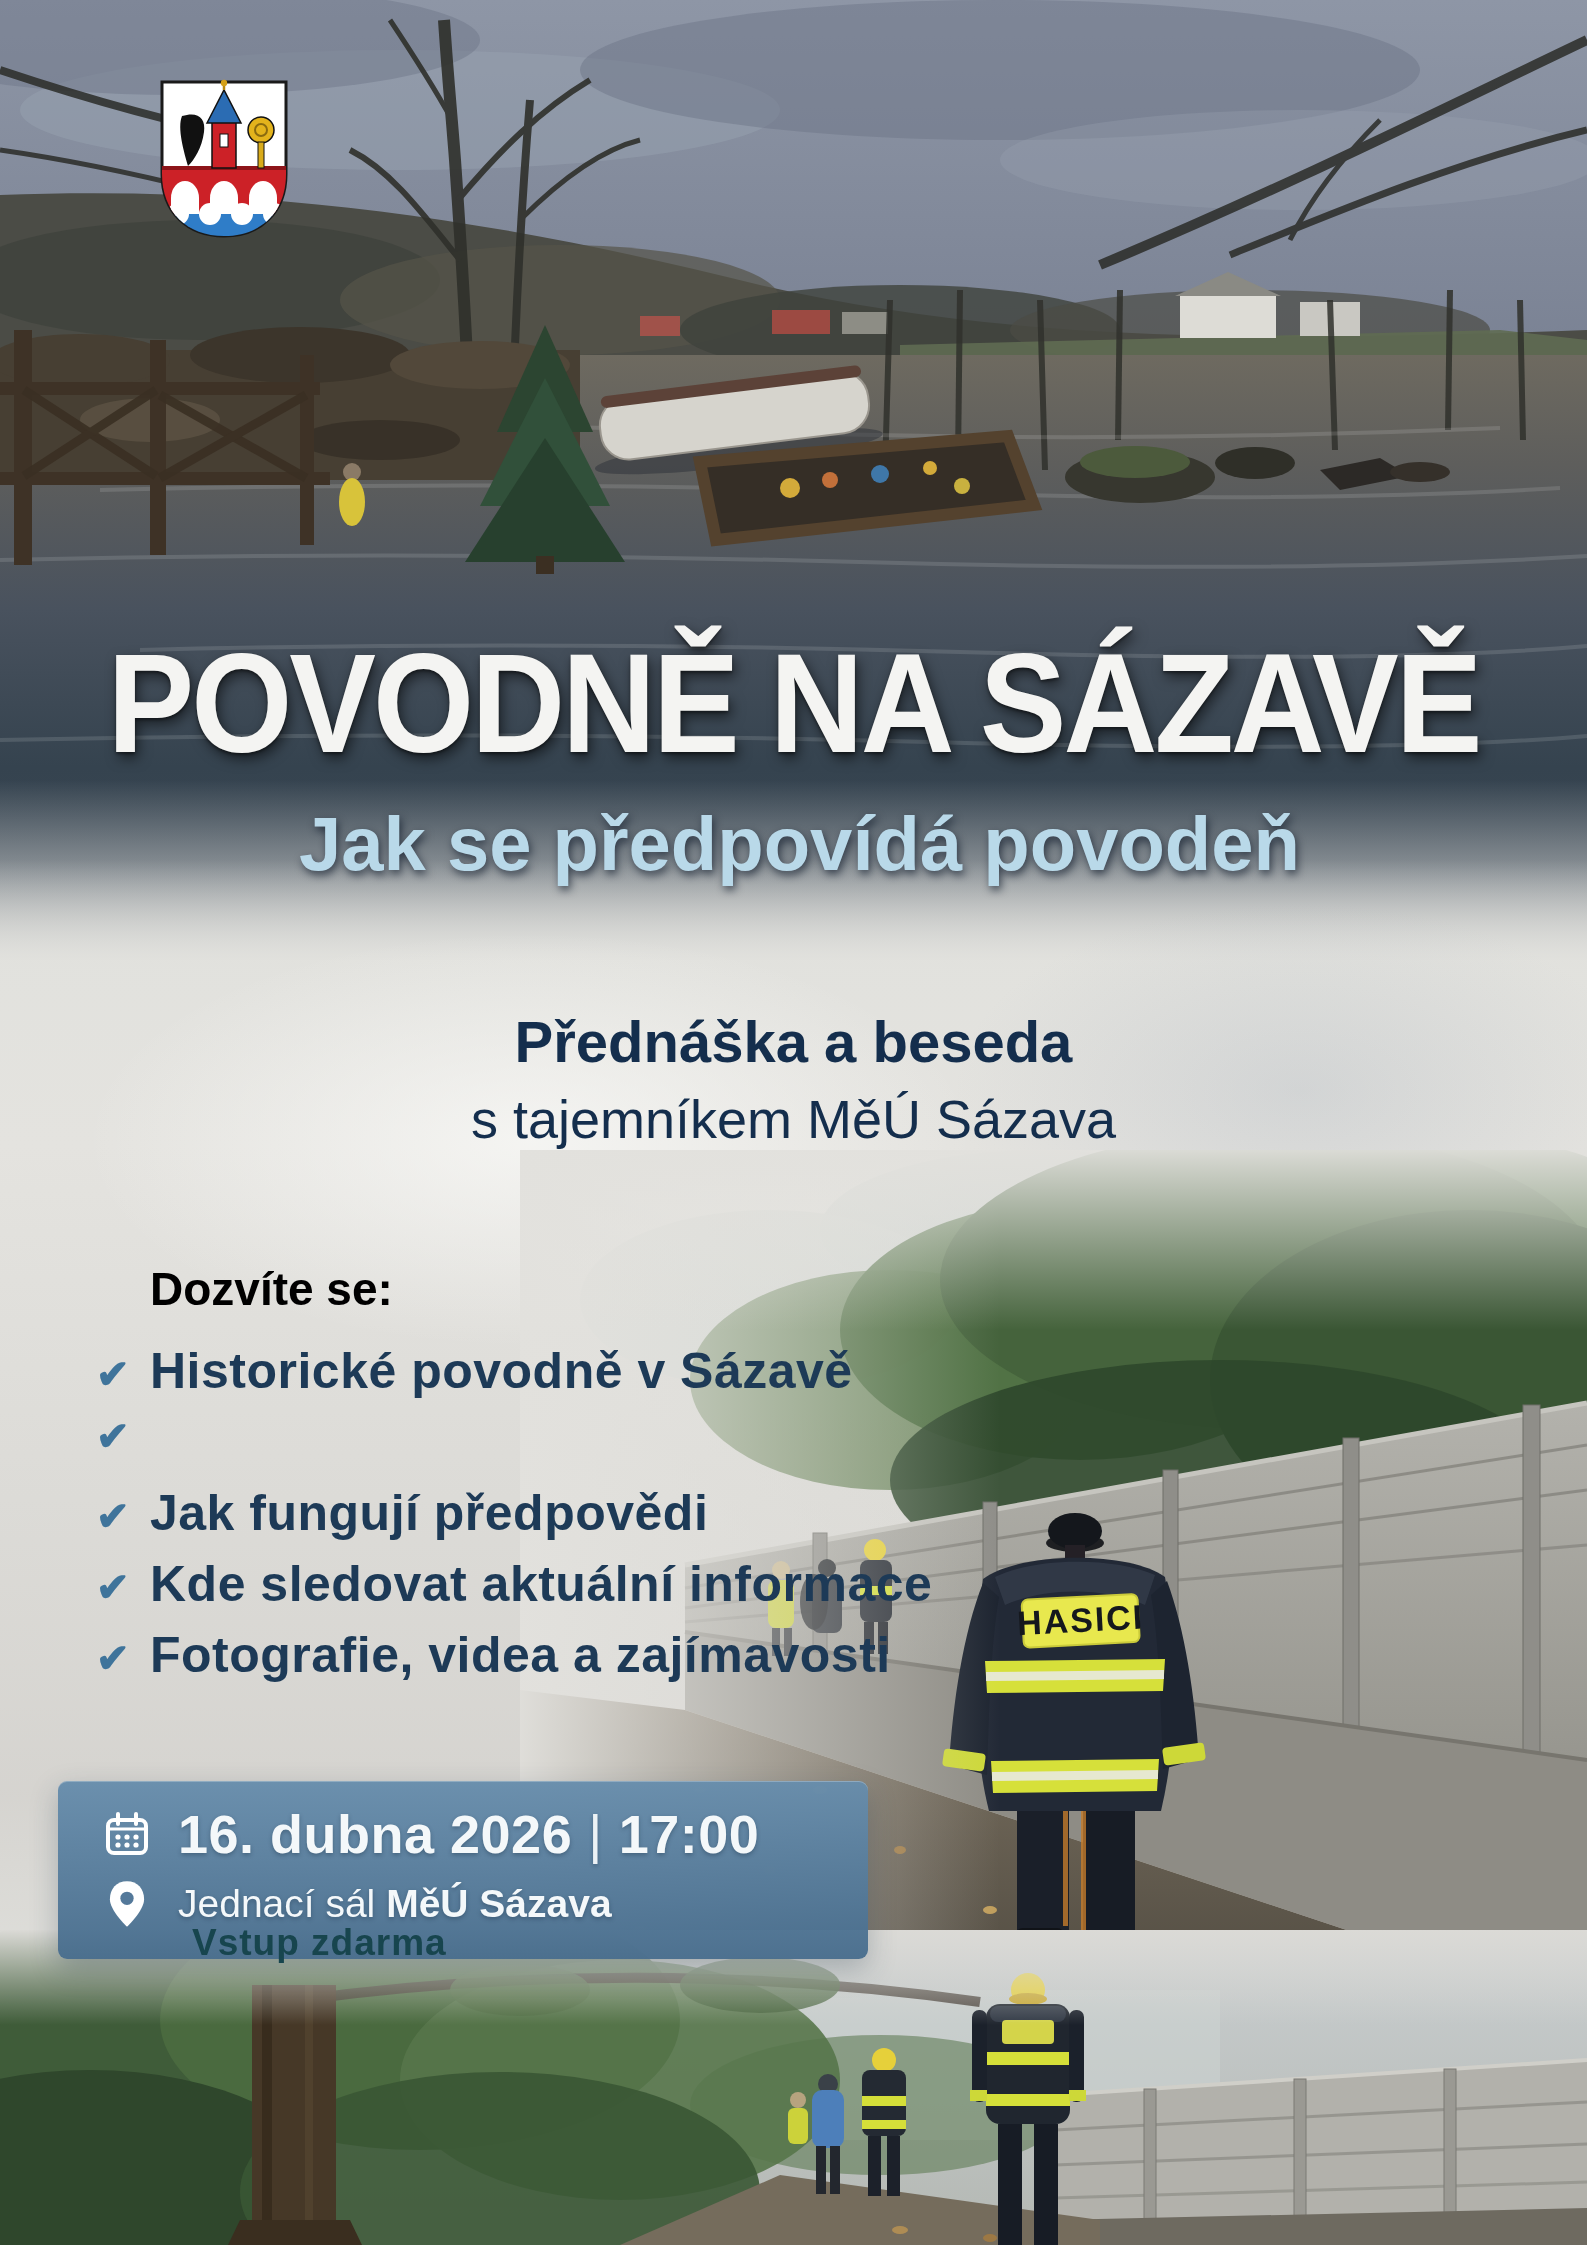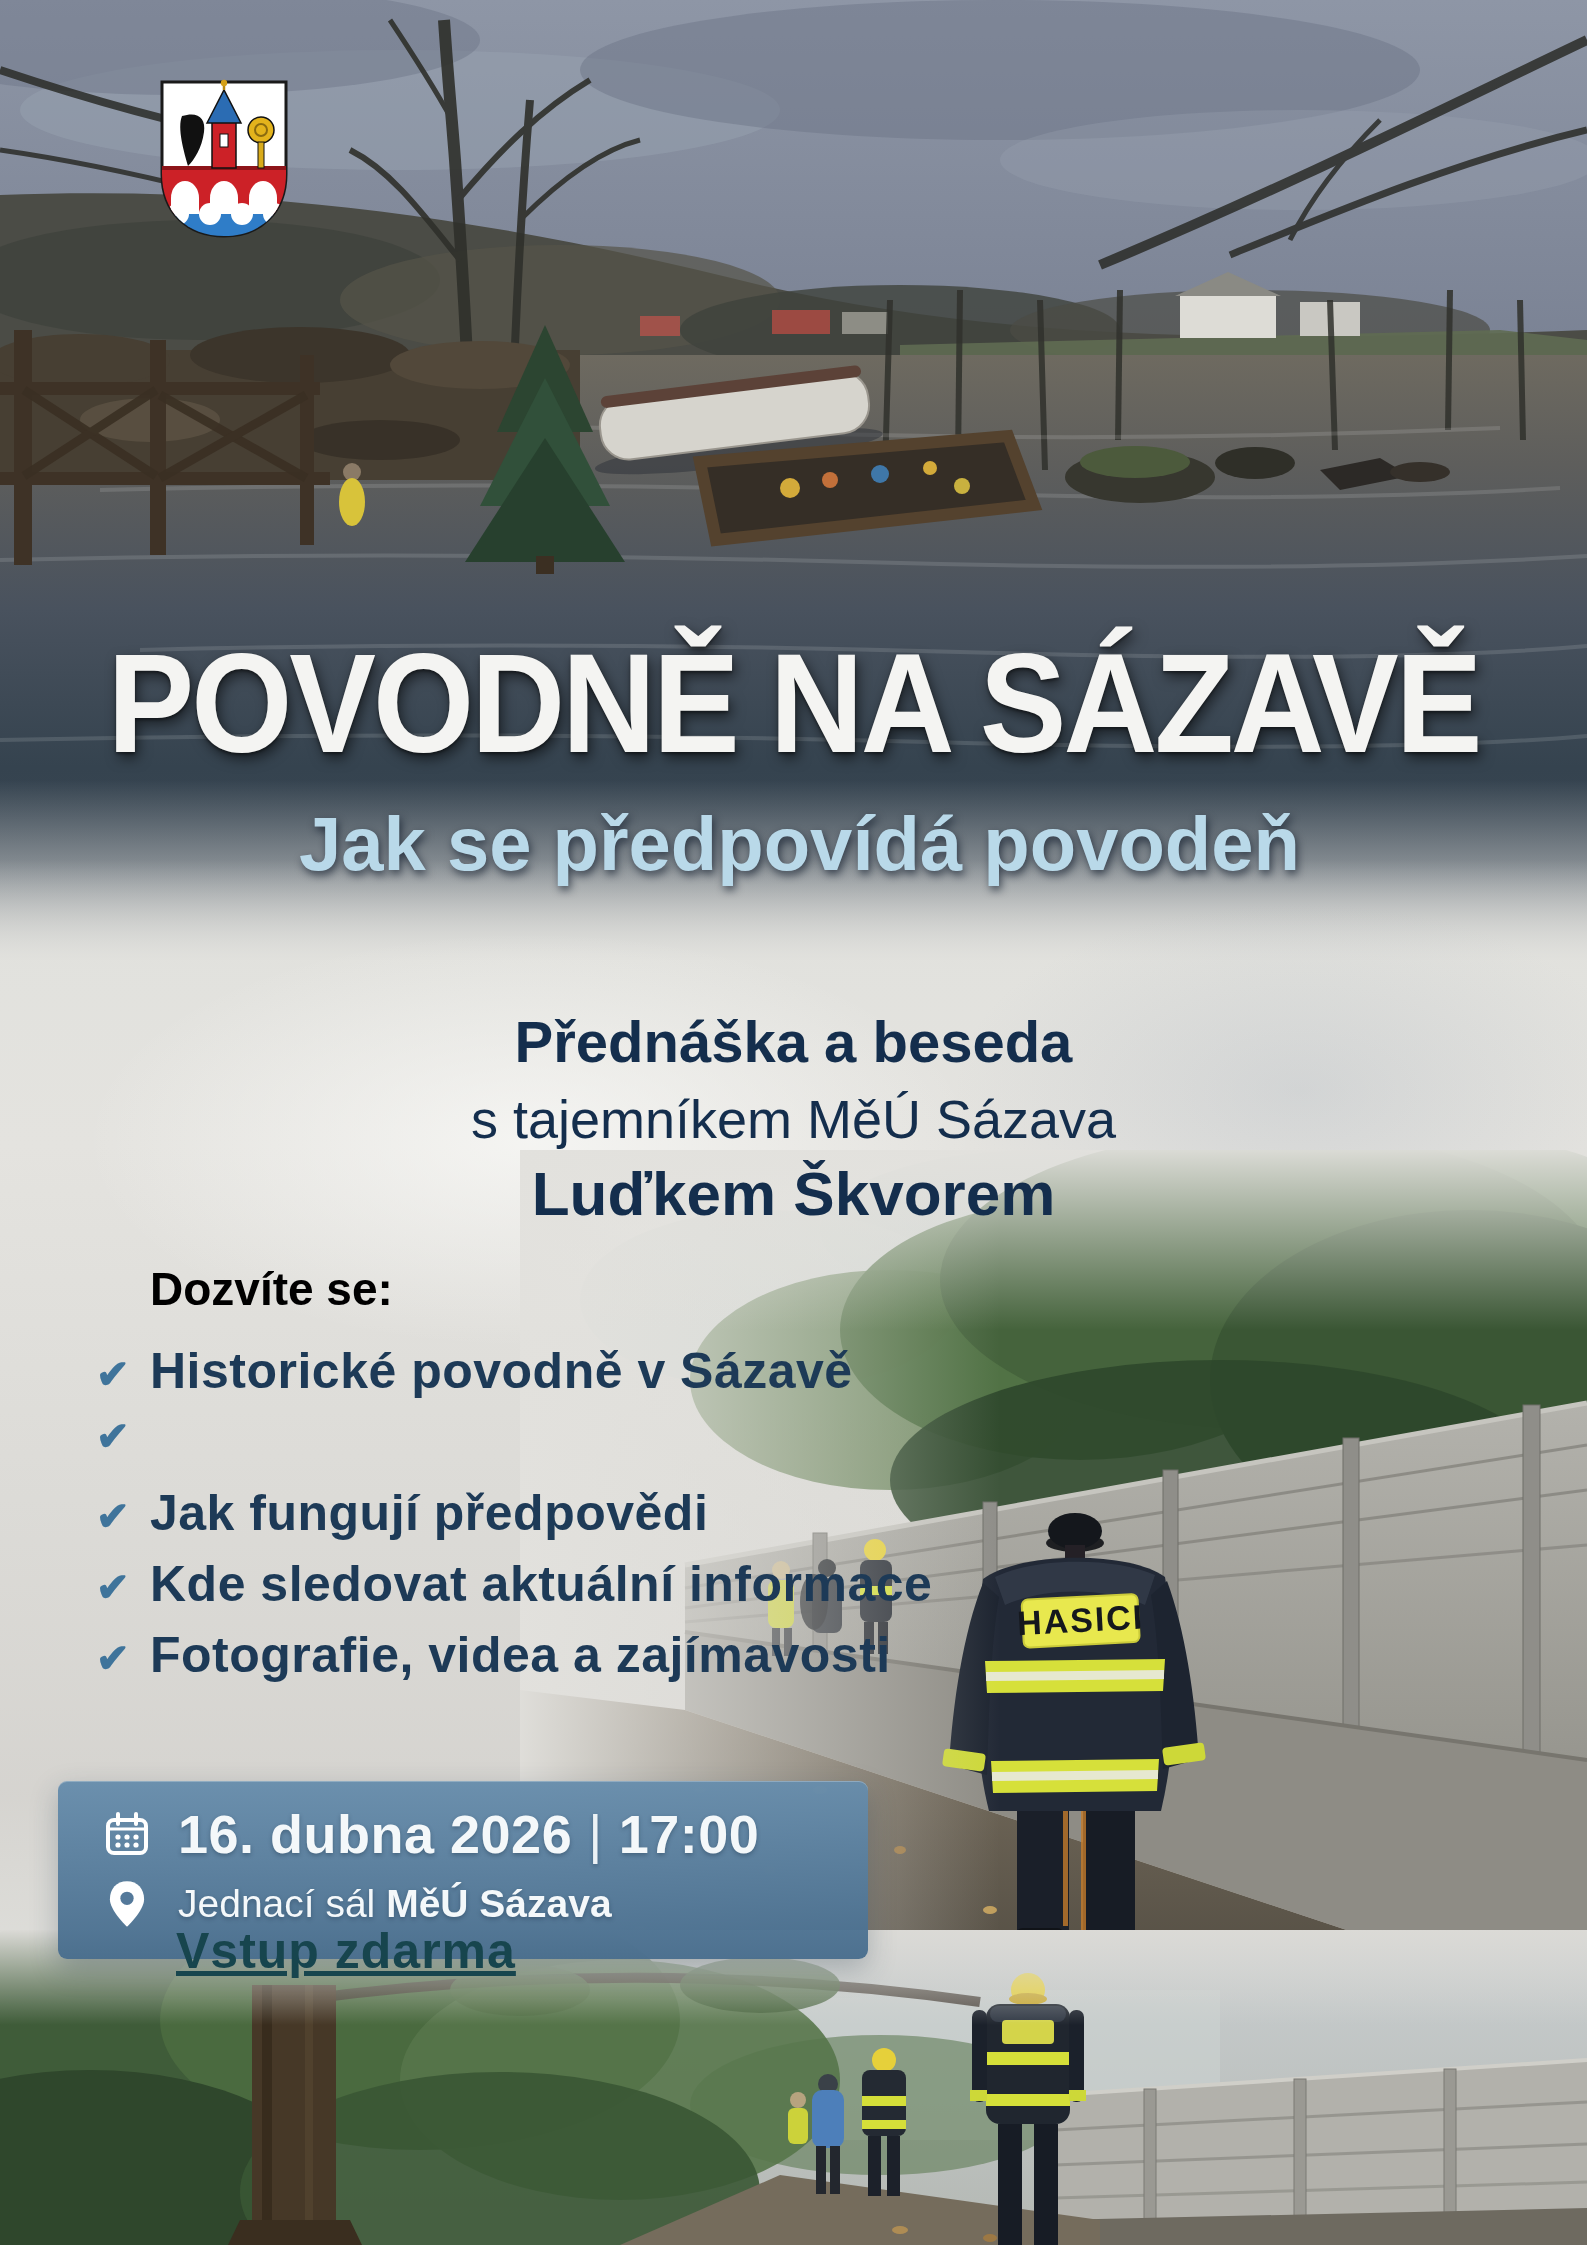--- a/index.html
+++ b/index.html
@@ -44,22 +44,22 @@
     box-shadow:0 10px 28px rgba(40,60,80,.28), inset 0 1px 0 rgba(255,255,255,.25);
     padding:18px 0 0 44px;color:#f4f8fa;}
   .info-row{display:flex;align-items:center;height:70px;}
   .info-row .ico{flex:none;margin-right:26px;display:flex;align-items:center;justify-content:center;width:50px;}
   .dt{font-size:54px;font-weight:700;white-space:nowrap;letter-spacing:.5px;
     text-shadow:0 2px 4px rgba(20,40,60,.35);}
   .dt .sep{font-weight:400;margin:0 16px;opacity:.95;}
   .loc{font-size:39px;white-space:nowrap;text-shadow:0 2px 4px rgba(20,40,60,.35);}
   .loc .loc-b{font-weight:700;}
 
-  .admission{position:absolute;left:176px;top:1922px;font-size:50px;font-weight:700;
-    color:#17454e;letter-spacing:1px;white-space:nowrap;text-decoration:underline;}
+  .admission{position:absolute;left:192px;top:1922px;font-size:37px;font-weight:700;
+    color:#17454e;letter-spacing:1px;white-space:nowrap;}
 </style>
 </head>
 <body>
 
 <div class="poster">
 
   <svg class="layer photo-top" viewBox="0 0 1587 960" preserveAspectRatio="none">
     <defs>
       <linearGradient id="skyG" x1="0" y1="0" x2="0" y2="1">
         <stop offset="0" stop-color="#8e96a6"></stop>
@@ -376,21 +376,20 @@
       <circle cx="103" cy="52" r="6" fill="none" stroke="#8a6b10" stroke-width="2"></circle>
       <rect x="100" y="64" width="6" height="26" fill="#d9ab1a" stroke="#111" stroke-width="1"></rect>
     </svg>
   </div>
 
   <div class="t-title">POVODNĚ NA SÁZAVĚ</div>
   <div class="t-subtitle">Jak se předpovídá povodeň</div>
 
   <div class="ev ev1">Přednáška a beseda</div>
   <div class="ev ev2">s tajemníkem MěÚ Sázava</div>
-  <div class="ev ev3">Luďkem Škvorem</div>
 
   <div class="learn">
     <div class="learn-h">Dozvíte se:</div>
     <div class="li-row">
       <span class="chk">✔</span>
       <span class="li-txt">Historické povodně v Sázavě</span>
     </div>
     <div class="li-row">
       <span class="chk">✔</span>
     </div>

